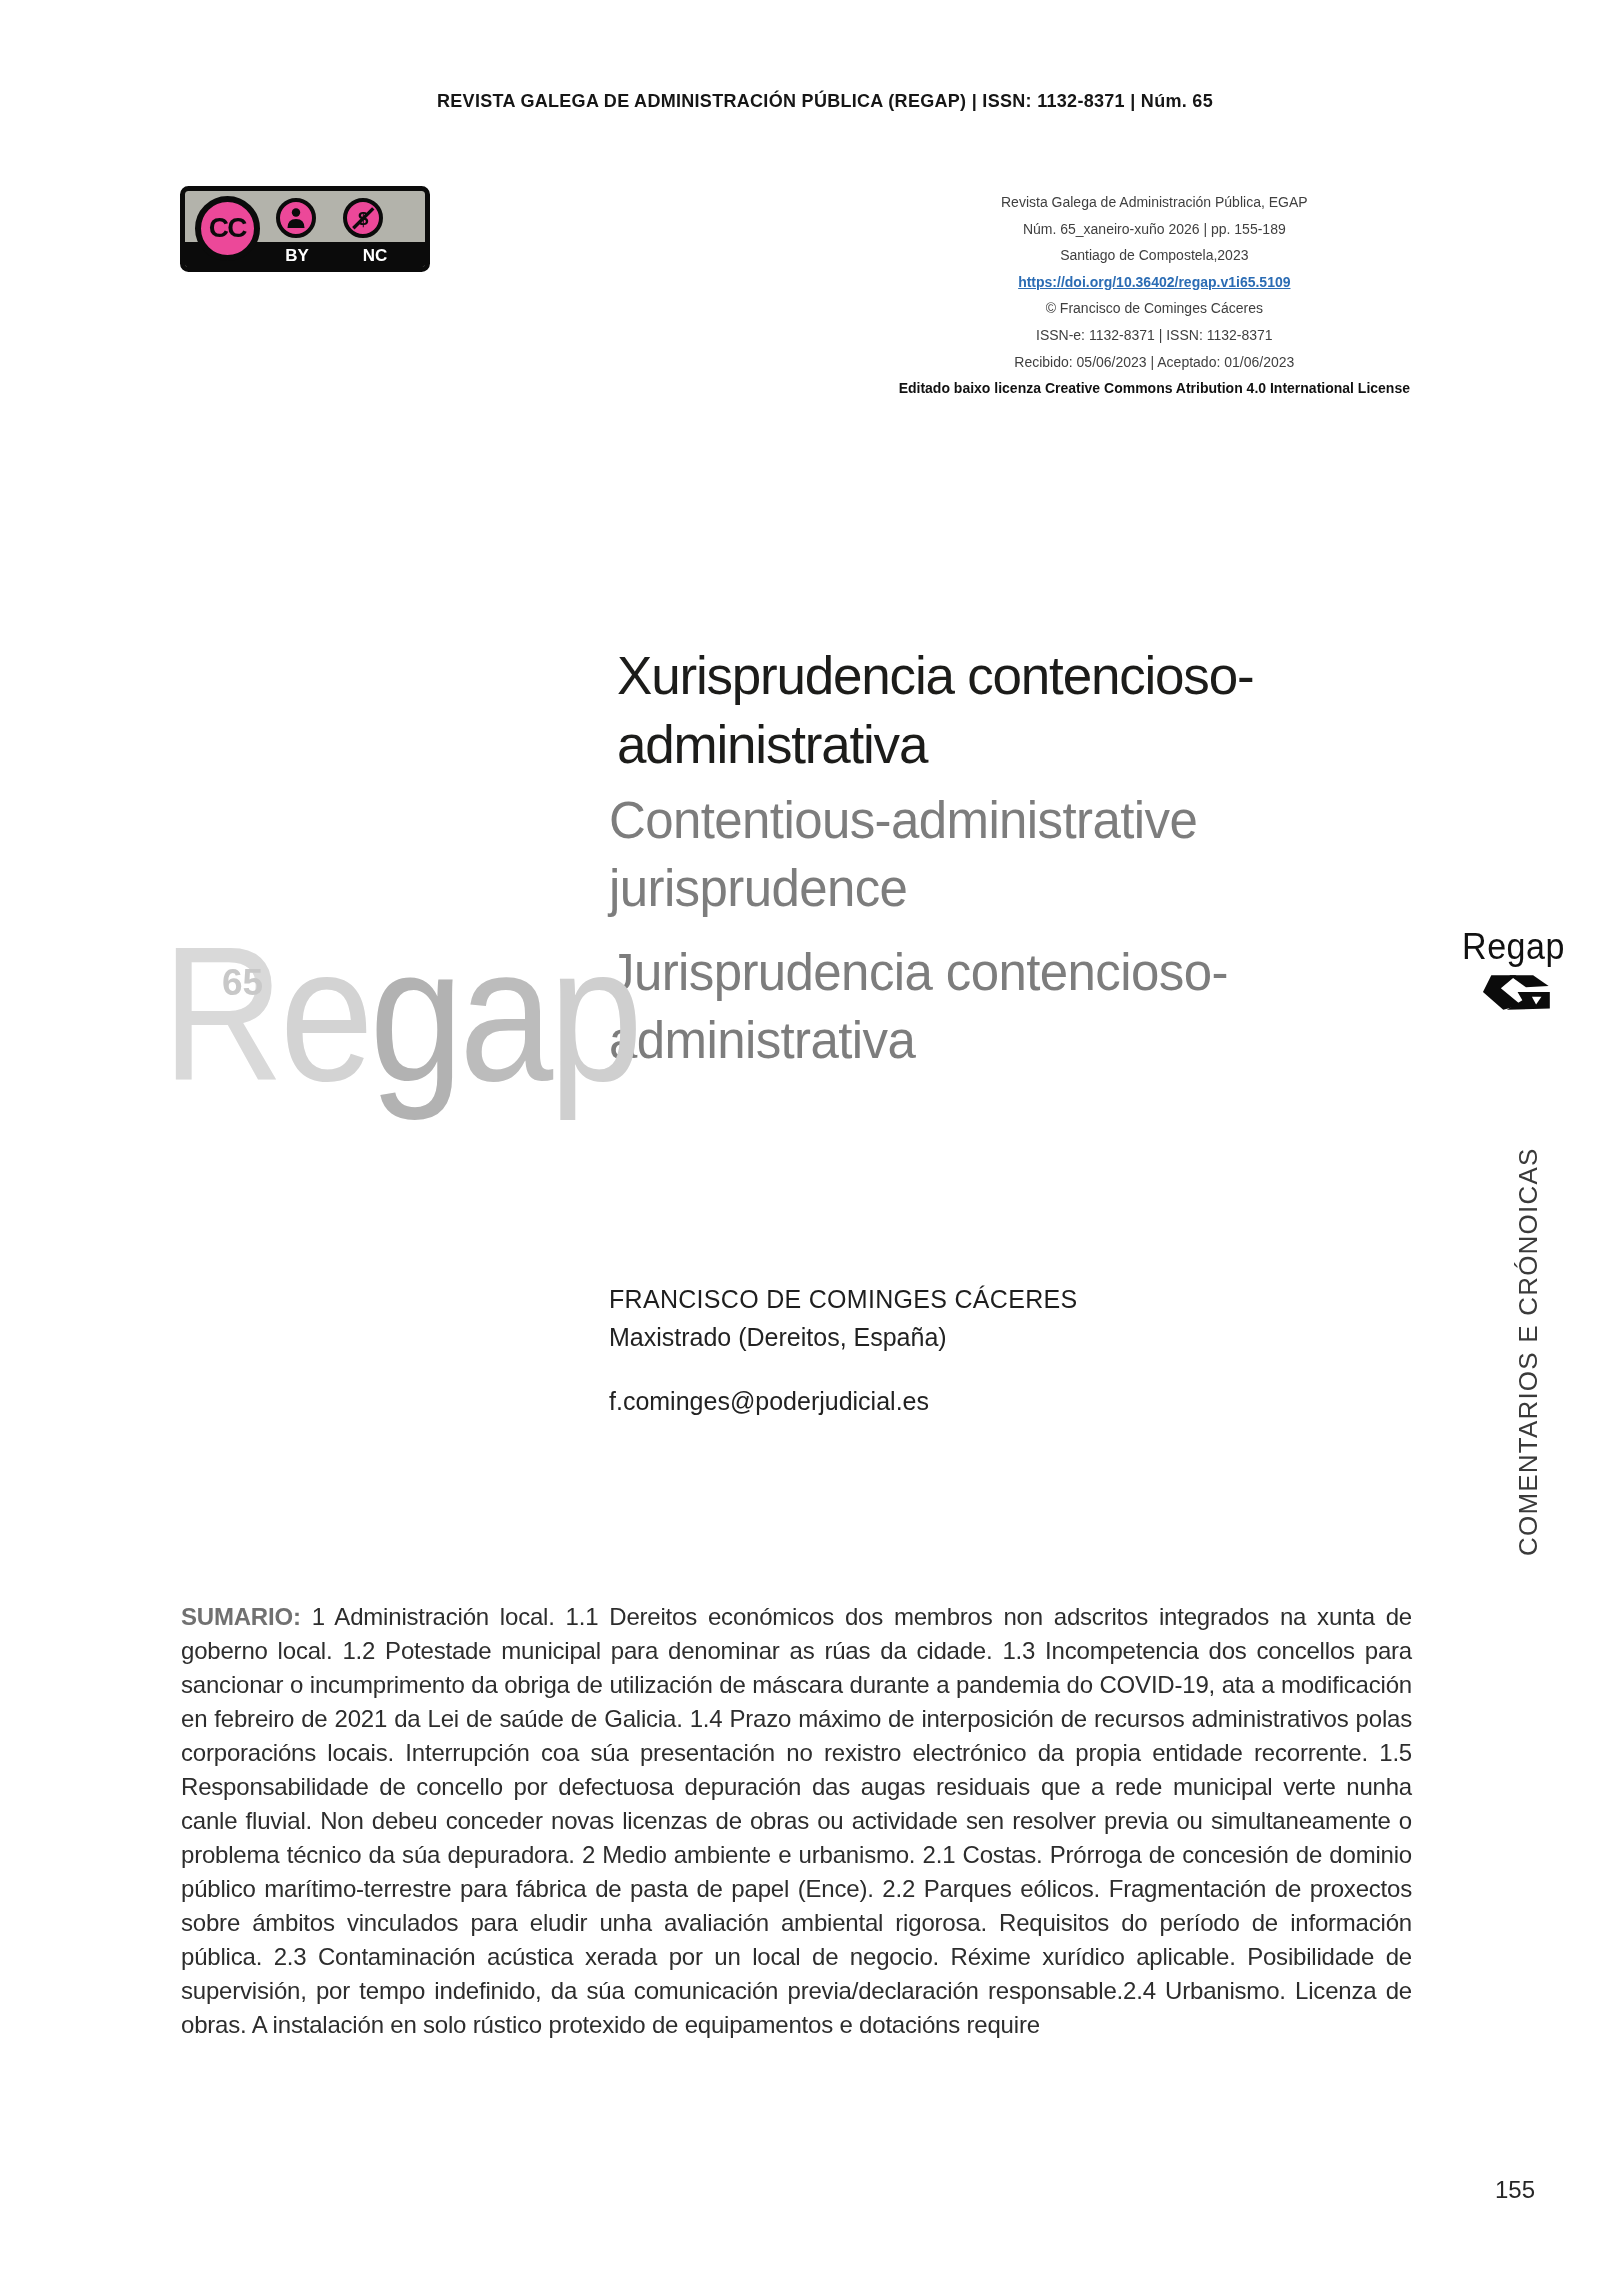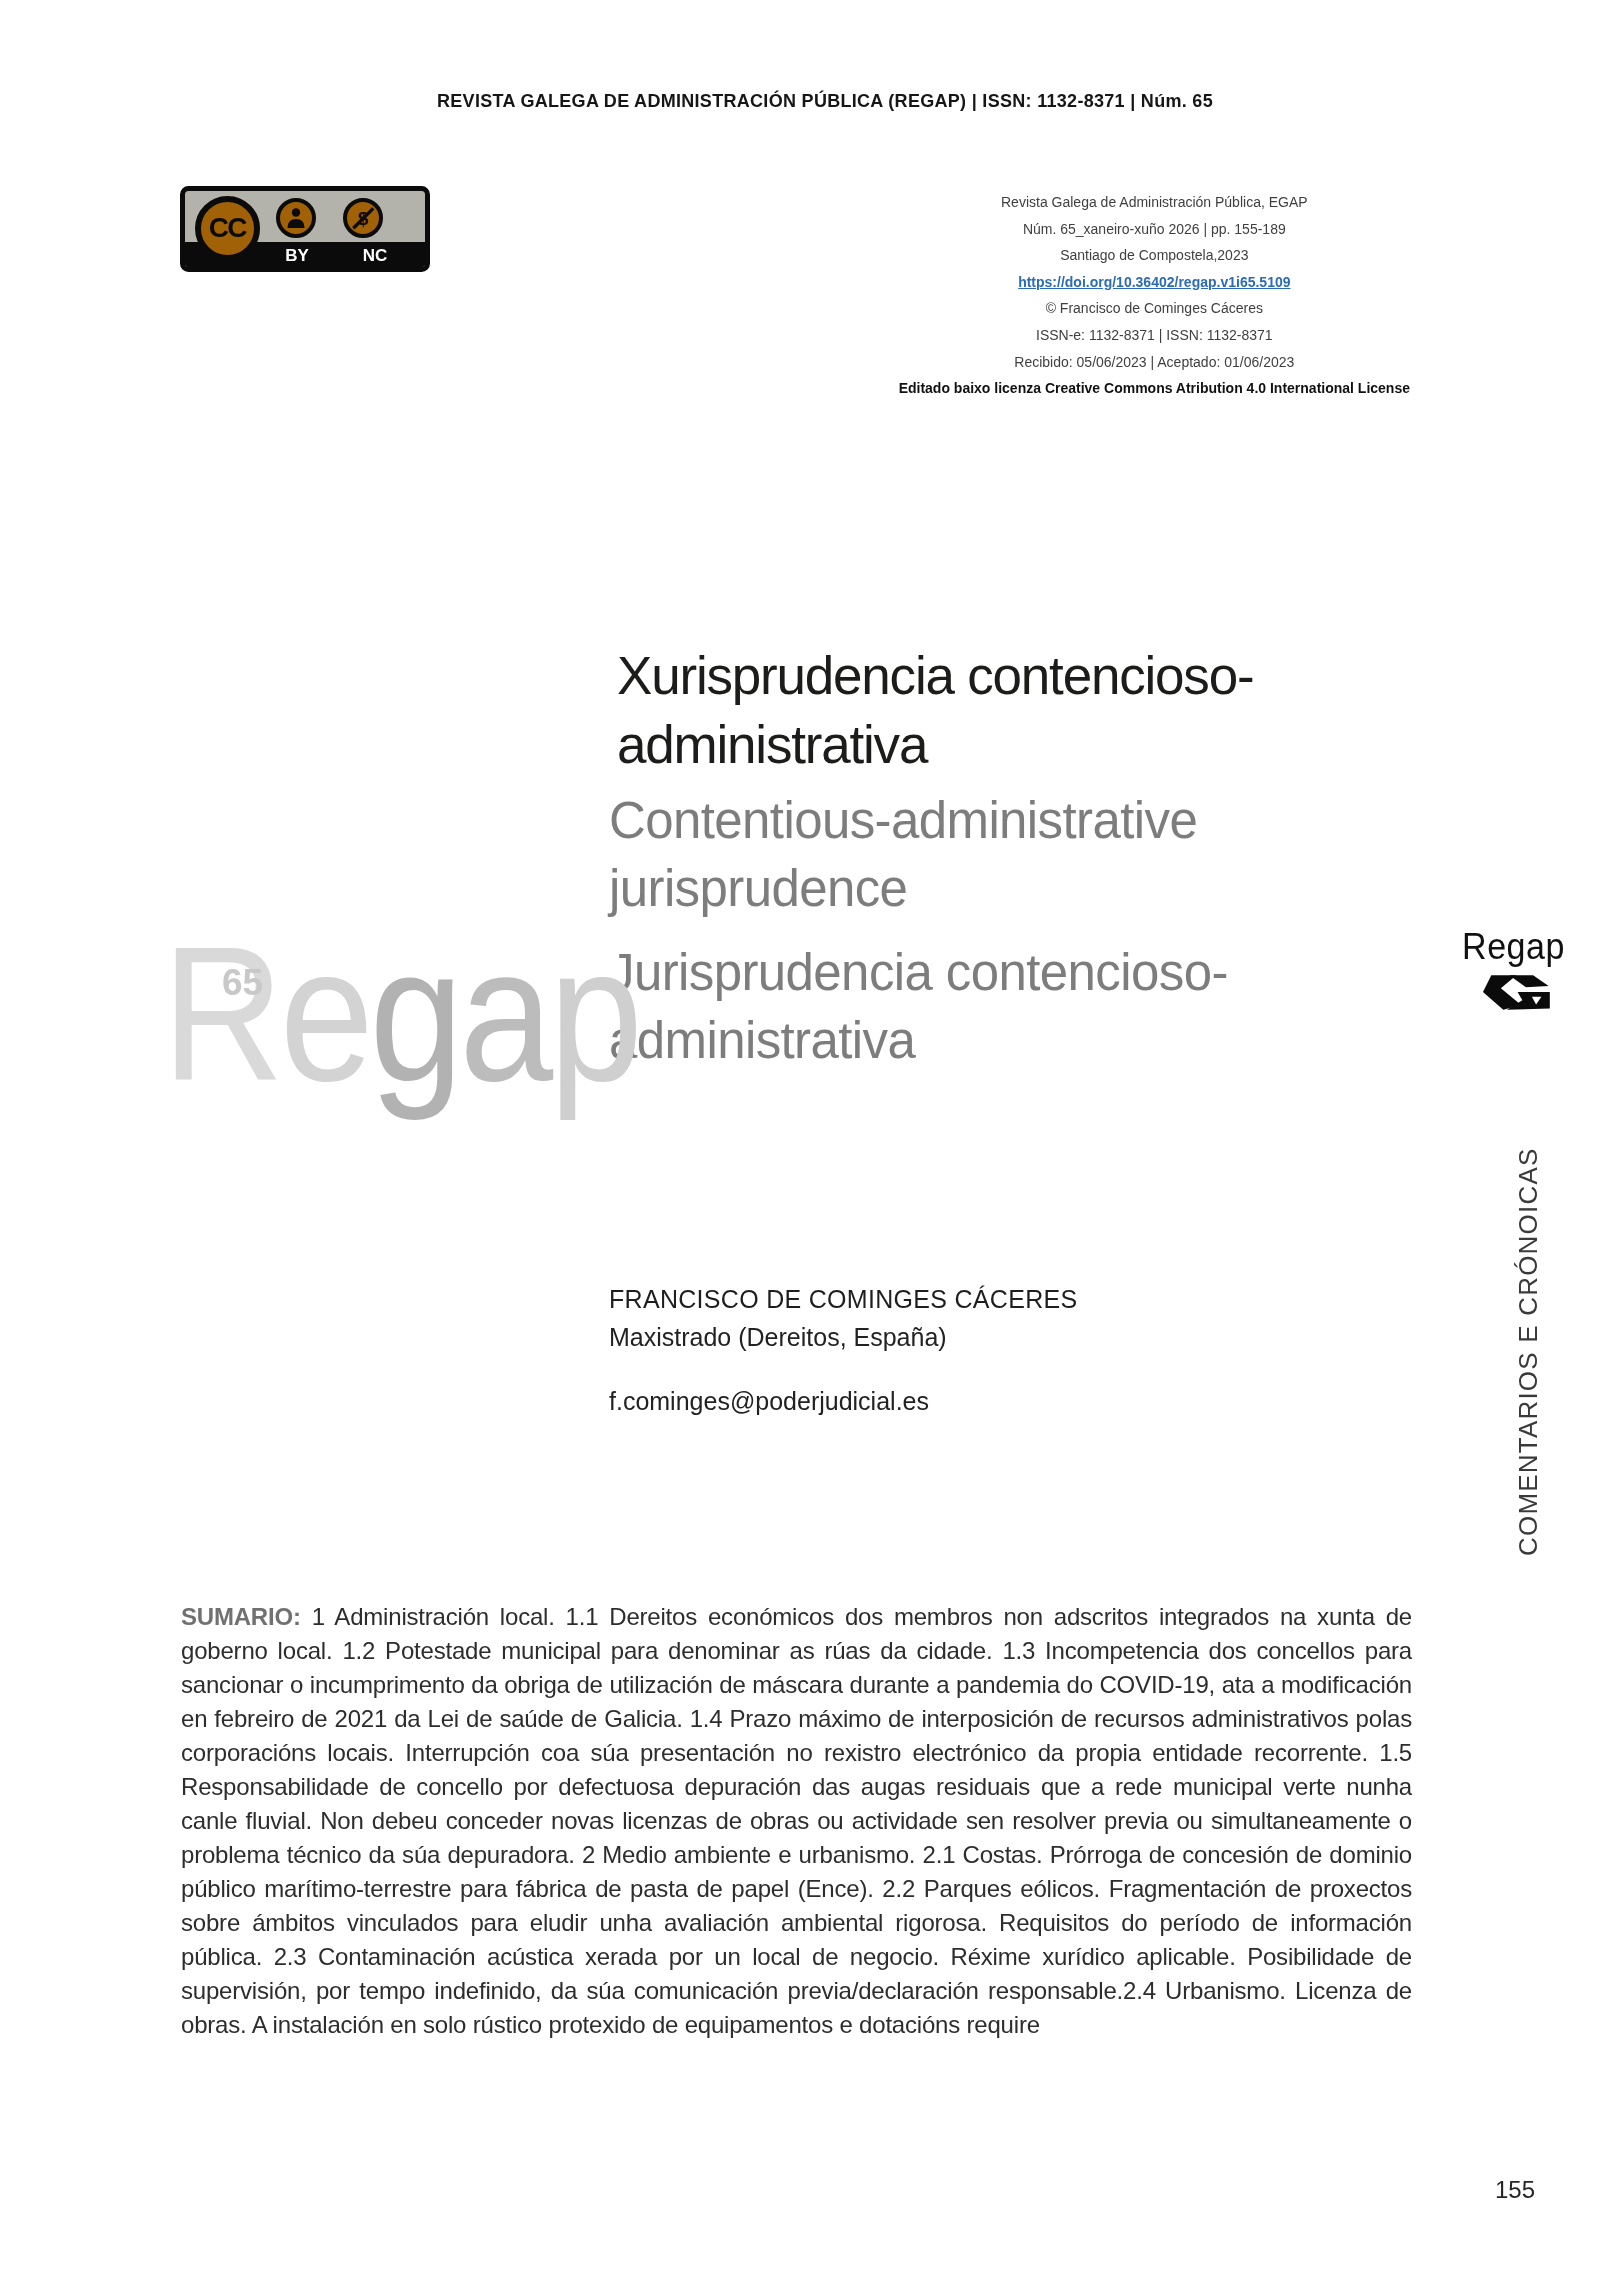--- a/index.html
+++ b/index.html
@@ -9,21 +9,21 @@
 
   
   .running-head{position:absolute;top:91px;left:0;right:0;text-align:center;
     font-size:18px;font-weight:600;letter-spacing:0.3px;color:#161616;padding-left:32px;}
 
   
   .cc-badge{position:absolute;left:180px;top:186px;width:250px;height:86px;
     background:#b3b3ab;border:5.4px solid #0b0b0b;border-radius:8.5px;box-sizing:border-box;}
   .cc-band{position:absolute;left:0;right:0;bottom:0;height:25px;background:#0b0b0b;
     border-radius:0 0 2.4px 2.4px;}
-  .cc-circle{position:absolute;background:#a16207;border-radius:50%;box-sizing:border-box;
+  .cc-circle{position:absolute;background:#ec4899;border-radius:50%;box-sizing:border-box;
     display:flex;align-items:center;justify-content:center;z-index:2;}
   .cc-main{left:9.7px;top:4.8px;width:65px;height:65px;border:6.6px solid #0b0b0b;
     font-size:28px;font-weight:800;letter-spacing:-1.8px;color:#0b0b0b;}
   .cc-small{width:40px;height:40px;border:4.8px solid #0b0b0b;top:7.3px;}
   .cc-person{left:91px;}
   .cc-dollar{left:158px;}
   .cc-caption{position:absolute;bottom:1.2px;width:54px;text-align:center;color:#fff;
     font-size:17px;font-weight:700;z-index:3;}
   .cap-by{left:85px;} .cap-nc{left:163px;text-align:center;}
 

